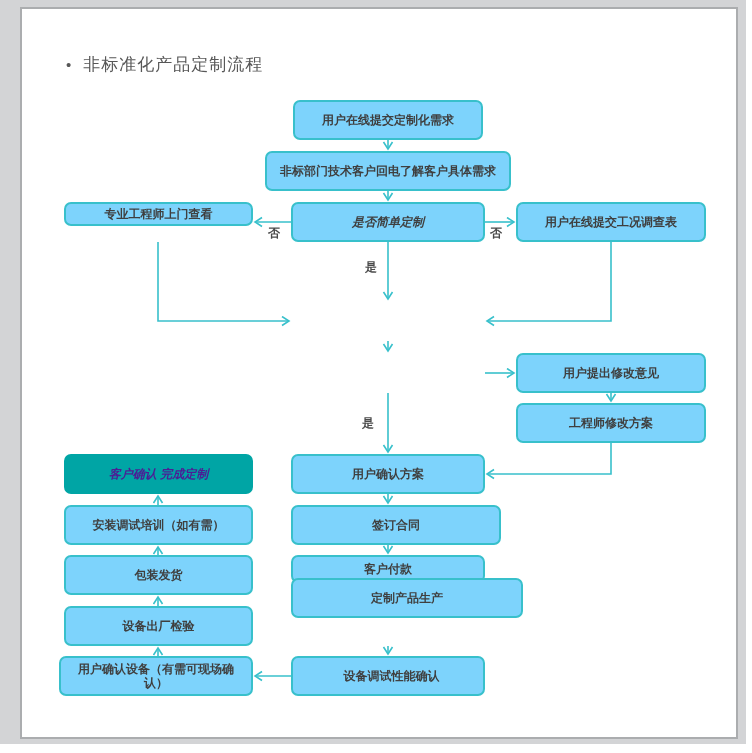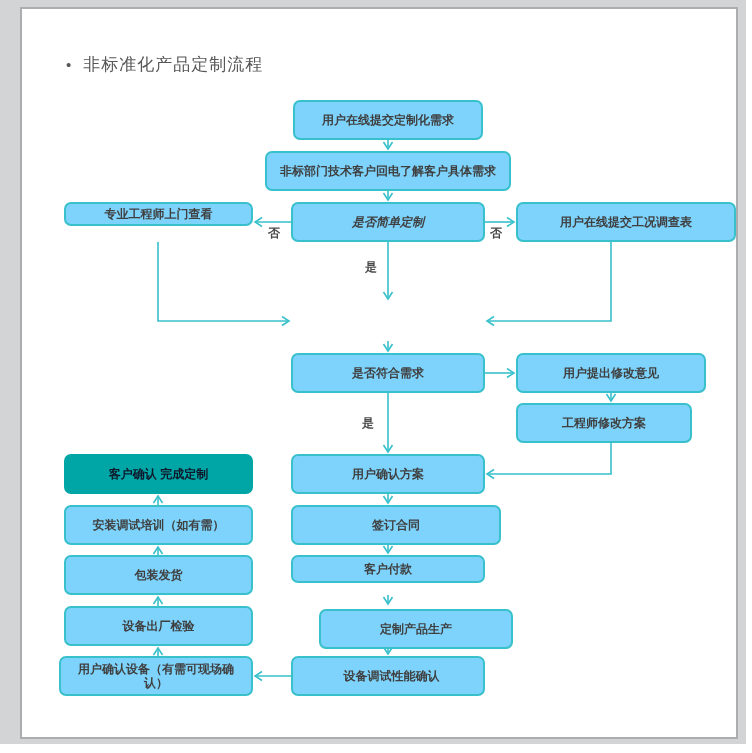--- a/index.html
+++ b/index.html
@@ -35,21 +35,22 @@
     border-radius: 7px;
     background: #7dd3fc;
     display: flex; align-items: center; justify-content: center;
     font-size: 12px; font-weight: 600; color: #3f3f3f;
     text-align: center; line-height: 1.2;
     padding: 2px 6px;
   }
   .node--filled {
     background: var(--fill, #00a5a5);
     border-color: var(--fill, #00a5a5);
-    color: #0f172a;
+    color: #4c1d95;
+    font-style: italic;
   }
   .edge-label {
     position: absolute;
     font-size: 12px; color: #4a4a4a; font-weight: 600;
     line-height: 1;
   }
 </style>
 </head>
 <body>
 
@@ -86,28 +87,27 @@
           <polyline points="269,667 233,667" fill="none" stroke="#38c0cb" stroke-width="1.6" marker-end="url(#arw)"></polyline>
           <polyline points="136,647 136,639" fill="none" stroke="#38c0cb" stroke-width="1.6" marker-end="url(#arw)"></polyline>
           <polyline points="136,597 136,588" fill="none" stroke="#38c0cb" stroke-width="1.6" marker-end="url(#arw)"></polyline>
           <polyline points="136,546 136,538" fill="none" stroke="#38c0cb" stroke-width="1.6" marker-end="url(#arw)"></polyline>
           <polyline points="136,496 136,487" fill="none" stroke="#38c0cb" stroke-width="1.6" marker-end="url(#arw)"></polyline>
         </svg>
         <div class="node" style="left: 271px; top: 91px; width: 190px; height: 40px;">用户在线提交定制化需求</div>
         <div class="node" style="left: 243px; top: 142px; width: 246px; height: 40px;">非标部门技术客户回电了解客户具体需求</div>
         <div class="node" style="left: 269px; top: 193px; width: 194px; height: 40px; font-style: italic;">是否简单定制</div>
         <div class="node" style="left: 42px; top: 193px; width: 189px; height: 24px;">专业工程师上门查看</div>
-        <div class="node" style="left: 494px; top: 193px; width: 220px; height: 40px;">用户在线提交工况调查表</div>
-        <div class="node" style="left: 269px; top: 344px; width: 194px; height: 40px;">是否符合需求</div>
+        <div class="node" style="left: 494px; top: 193px; width: 190px; height: 40px;">用户在线提交工况调查表</div>
         <div class="node" style="left: 494px; top: 344px; width: 190px; height: 40px;">用户提出修改意见</div>
-        <div class="node" style="left: 494px; top: 394px; width: 176px; height: 40px;">工程师修改方案</div>
+        <div class="node" style="left: 494px; top: 394px; width: 190px; height: 40px;">工程师修改方案</div>
         <div class="node" style="left: 269px; top: 445px; width: 194px; height: 40px;">用户确认方案</div>
         <div class="node" style="left: 269px; top: 496px; width: 210px; height: 40px;">签订合同</div>
         <div class="node" style="left: 269px; top: 546px; width: 194px; height: 28px;">客户付款</div>
-        <div class="node" style="left: 269px; top: 600px; width: 194px; height: 40px; margin-left: 28px;">定制产品生产</div>
+        <div class="node" style="left: 269px; top: 569px; width: 232px; height: 40px;">定制产品生产</div>
         <div class="node" style="left: 269px; top: 647px; width: 194px; height: 40px; padding-left: 13px;">设备调试性能确认</div>
         <div class="node node--filled" style="left: 42px; top: 445px; width: 189px; height: 40px;">客户确认 完成定制</div>
         <div class="node" style="left: 42px; top: 496px; width: 189px; height: 40px;">安装调试培训（如有需）</div>
         <div class="node" style="left: 42px; top: 546px; width: 189px; height: 40px;">包装发货</div>
         <div class="node" style="left: 42px; top: 597px; width: 189px; height: 40px;">设备出厂检验</div>
         <div class="node" style="left: 37px; top: 647px; width: 194px; height: 40px;">用户确认设备（有需可现场确认）</div>
         <span class="edge-label" style="left: 246px; top: 218px;">否</span>
         <span class="edge-label" style="left: 468px; top: 218px;">否</span>
         <span class="edge-label" style="left: 343px; top: 252px;">是</span>
         <span class="edge-label" style="left: 340px; top: 408px;">是</span>

